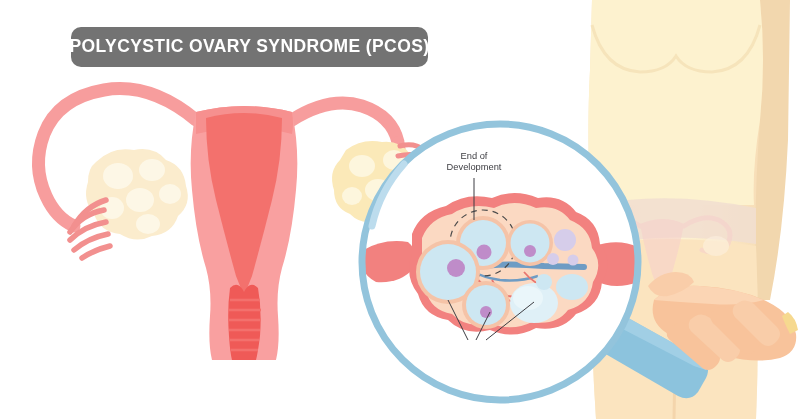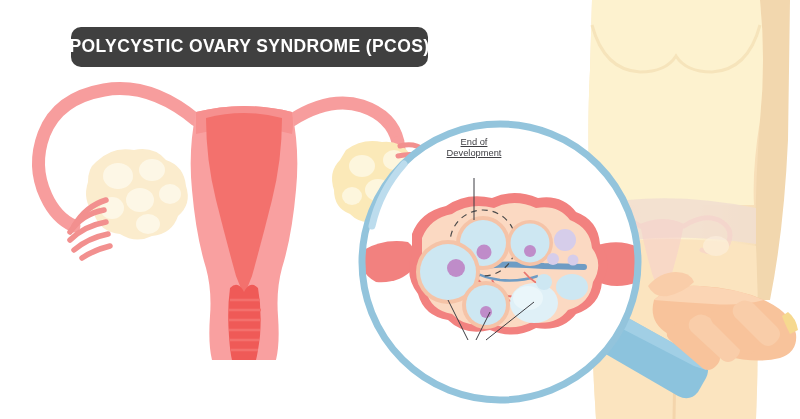--- a/index.html
+++ b/index.html
@@ -24,21 +24,21 @@
     font-family:"Liberation Sans","DejaVu Sans",sans-serif;
   }
 
   
   .callout{
     position:absolute;z-index:42;
     font-size:9.3px;line-height:11.4px;color:#3d3d42;
     text-align:center;white-space:pre-line;
     font-family:"Liberation Sans","DejaVu Sans",sans-serif;
   }
-  #label-end-development{left:434px;top:137px;width:80px;text-decoration:underline;}
+  #label-end-development{left:434px;top:151px;width:80px;}
   #label-graafian-follicles{left:420px;top:343px;width:120px;}
 </style>
 </head>
 <body>
 
 <div id="stage">
 
   <svg id="art" viewBox="0 0 800 419" xmlns="http://www.w3.org/2000/svg">
     <defs>
       <clipPath id="lensClip">
@@ -249,21 +249,21 @@
     <g stroke="#3d3d42" stroke-width="1" fill="none">
 
       <path d="M474 178 L474 220"></path>
 
       <path d="M468 340 L448 300"></path>
       <path d="M476 340 L490 312"></path>
       <path d="M486 340 L534 302"></path>
     </g>
   </svg>
 
-  <div id="title-banner" style="background:#404040">
+  <div id="title-banner" style="background:#737373">
     <span id="title-text">POLYCYSTIC OVARY SYNDROME (PCOS)</span>
   </div>
 
   <div class="callout" id="label-end-development">End of
 Development</div>
 
 
 </div>
 
 </body></html>

